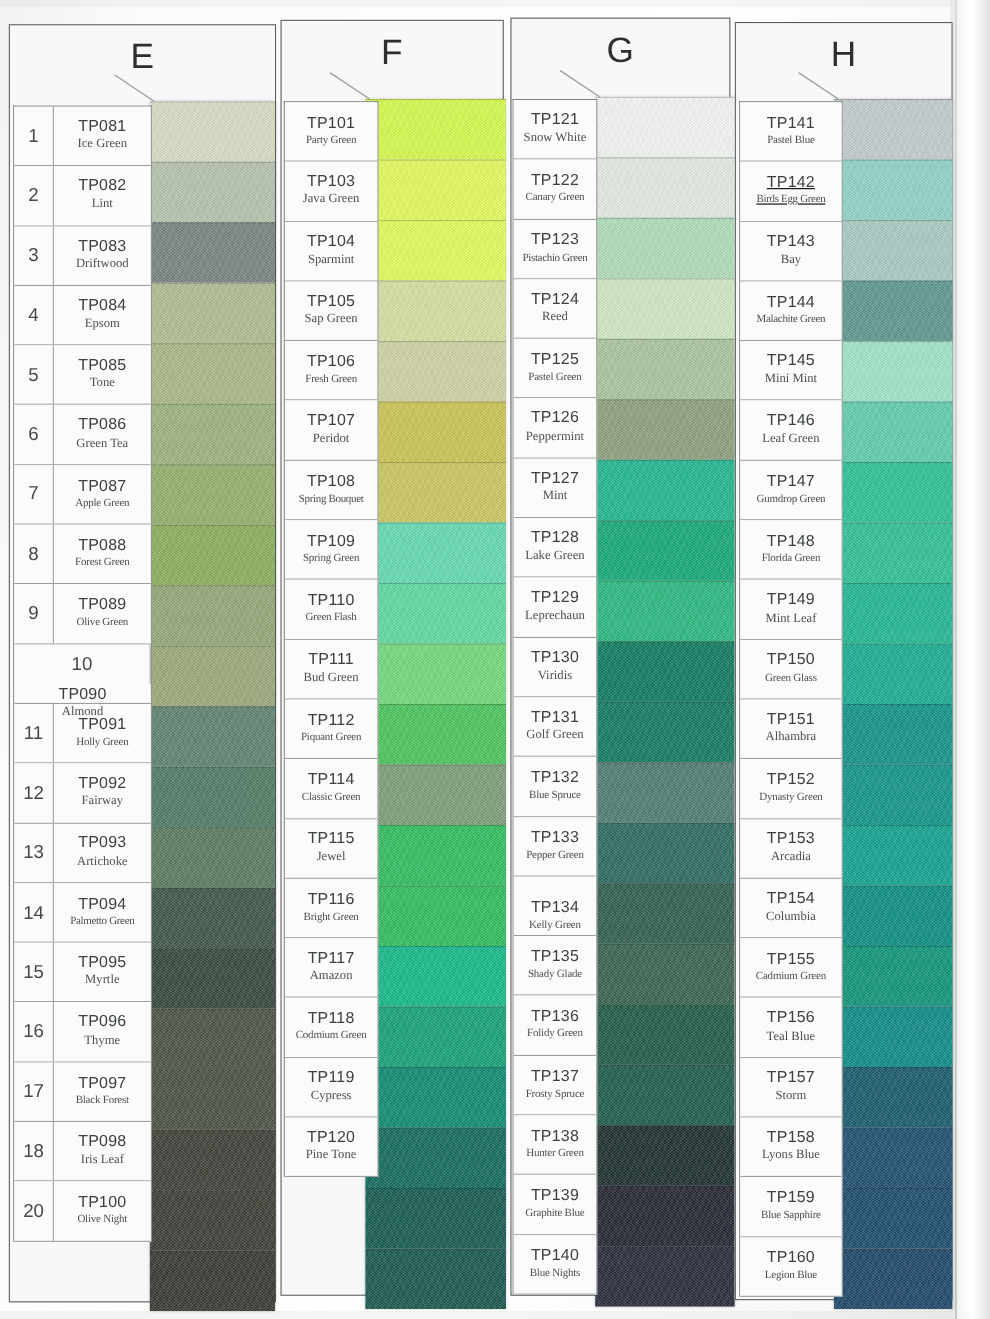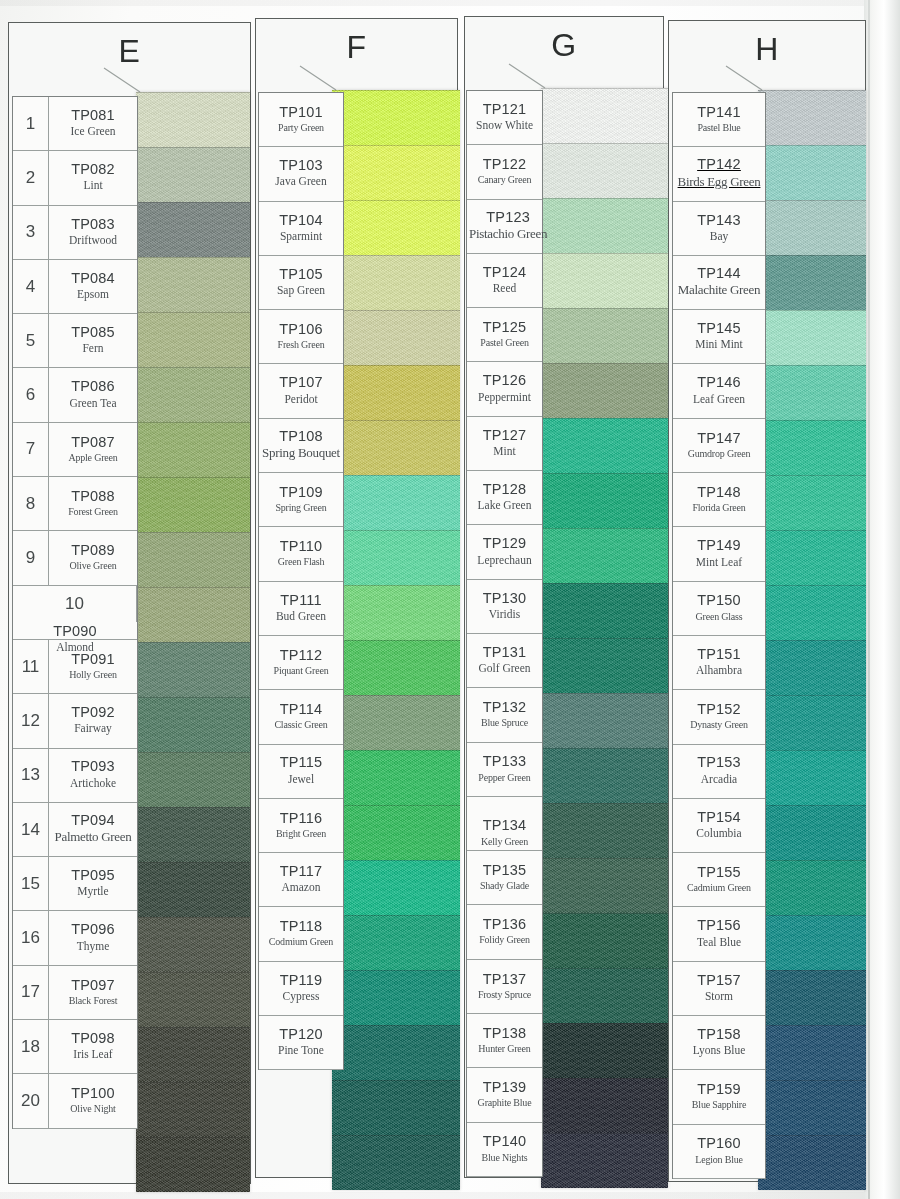--- a/index.html
+++ b/index.html
@@ -149,21 +149,21 @@
   }
   .cname{
     font-family:"Liberation Serif", serif;
     font-size:11.5px;
     color:#4b5053;
     line-height:1.15;
     margin-top:2px;
     white-space:nowrap;
   }
   .cname.tight{ font-size:10px; letter-spacing:-.2px; }
-  .cname.tighter{ font-size:13px; letter-spacing:-.3px; }
+  .cname.tighter{ font-size:10px; letter-spacing:-.3px; }
 
   
   .fold{
     position:absolute;
     width:46px; height:26px;
     pointer-events:none;
   }
   .fold svg{display:block}
 </style>
 </head>
@@ -231,21 +231,21 @@
           <div class="lnum" style="flex-basis: 36px;">4</div>
           <div class="lcell">
             <div class="code">TP084</div>
             <div class="cname">Epsom</div>
           </div>
         </div>
         <div class="lrow" style="height: 54.3px;">
           <div class="lnum" style="flex-basis: 36px;">5</div>
           <div class="lcell">
             <div class="code">TP085</div>
-            <div class="cname">Fern</div>
+            <div class="cname">Tone</div>
           </div>
         </div>
         <div class="lrow" style="height: 54.3px;">
           <div class="lnum" style="flex-basis: 36px;">6</div>
           <div class="lcell">
             <div class="code">TP086</div>
             <div class="cname">Green Tea</div>
           </div>
         </div>
         <div class="lrow" style="height: 54.3px;">

